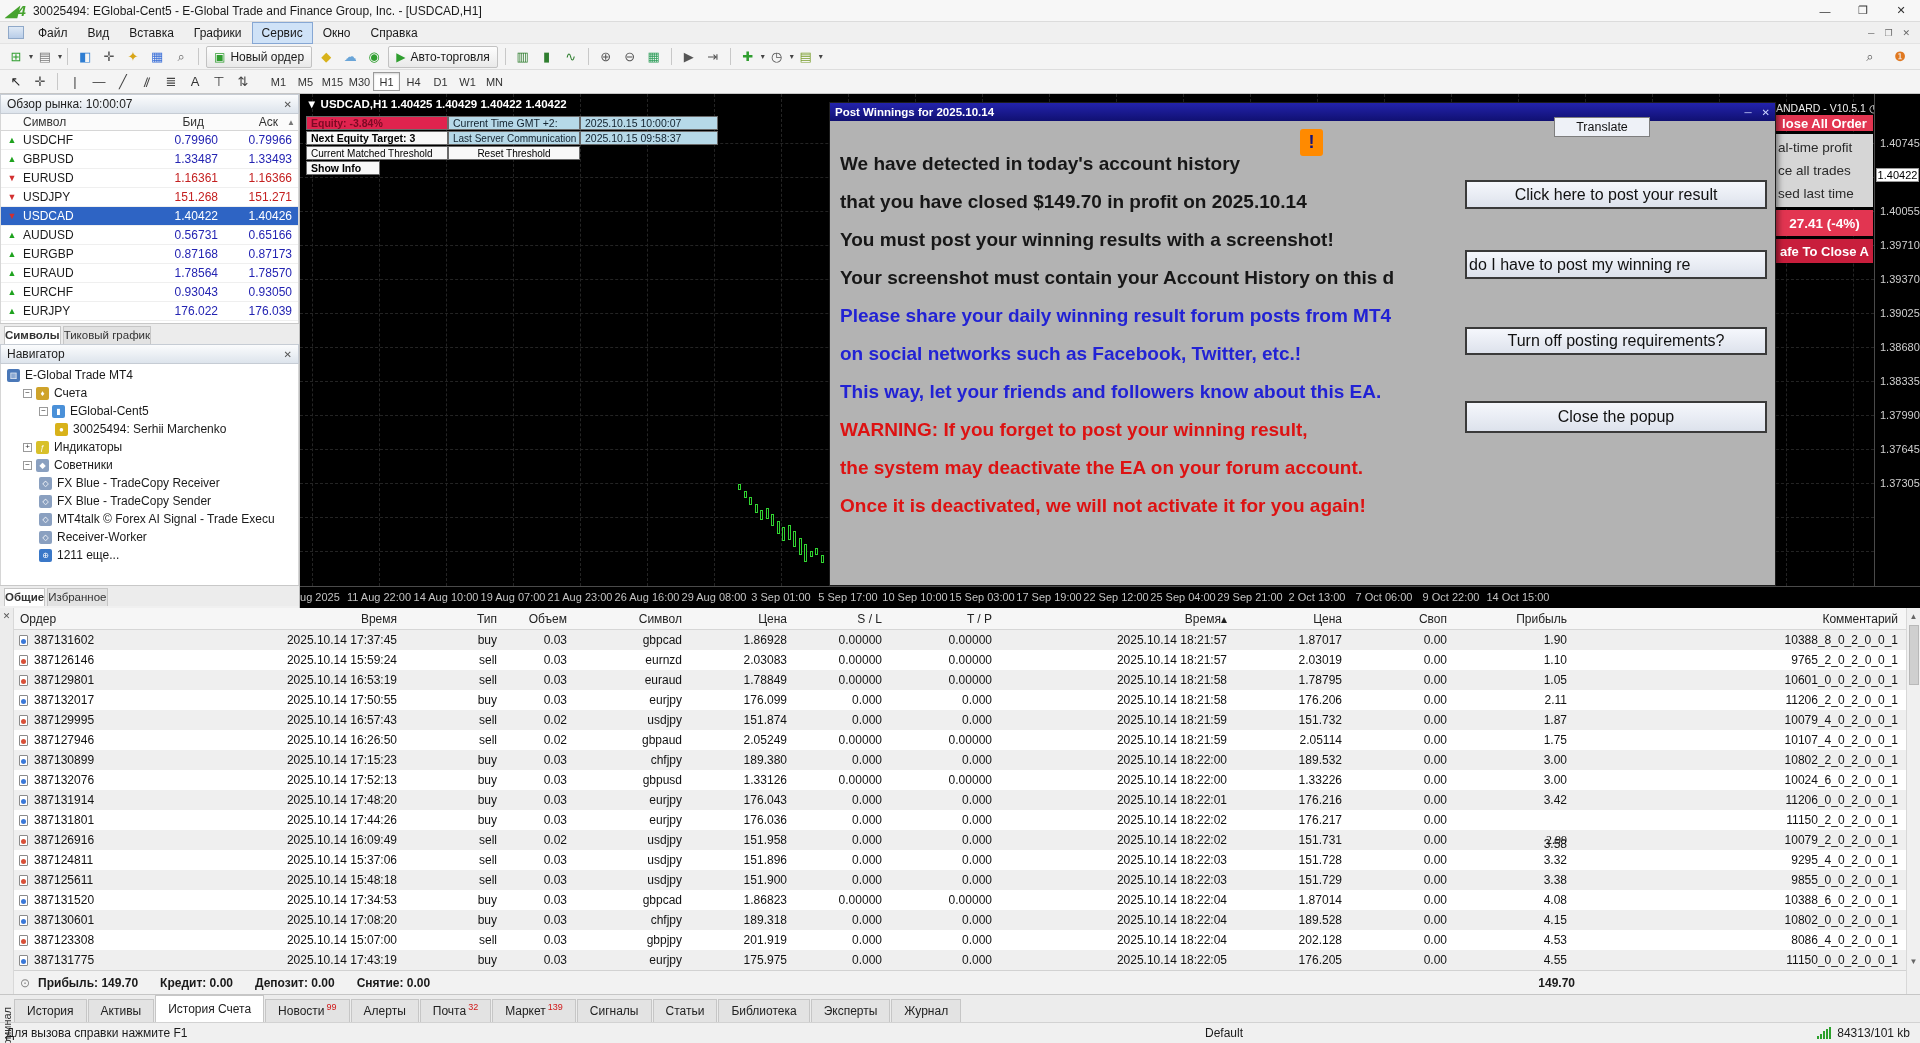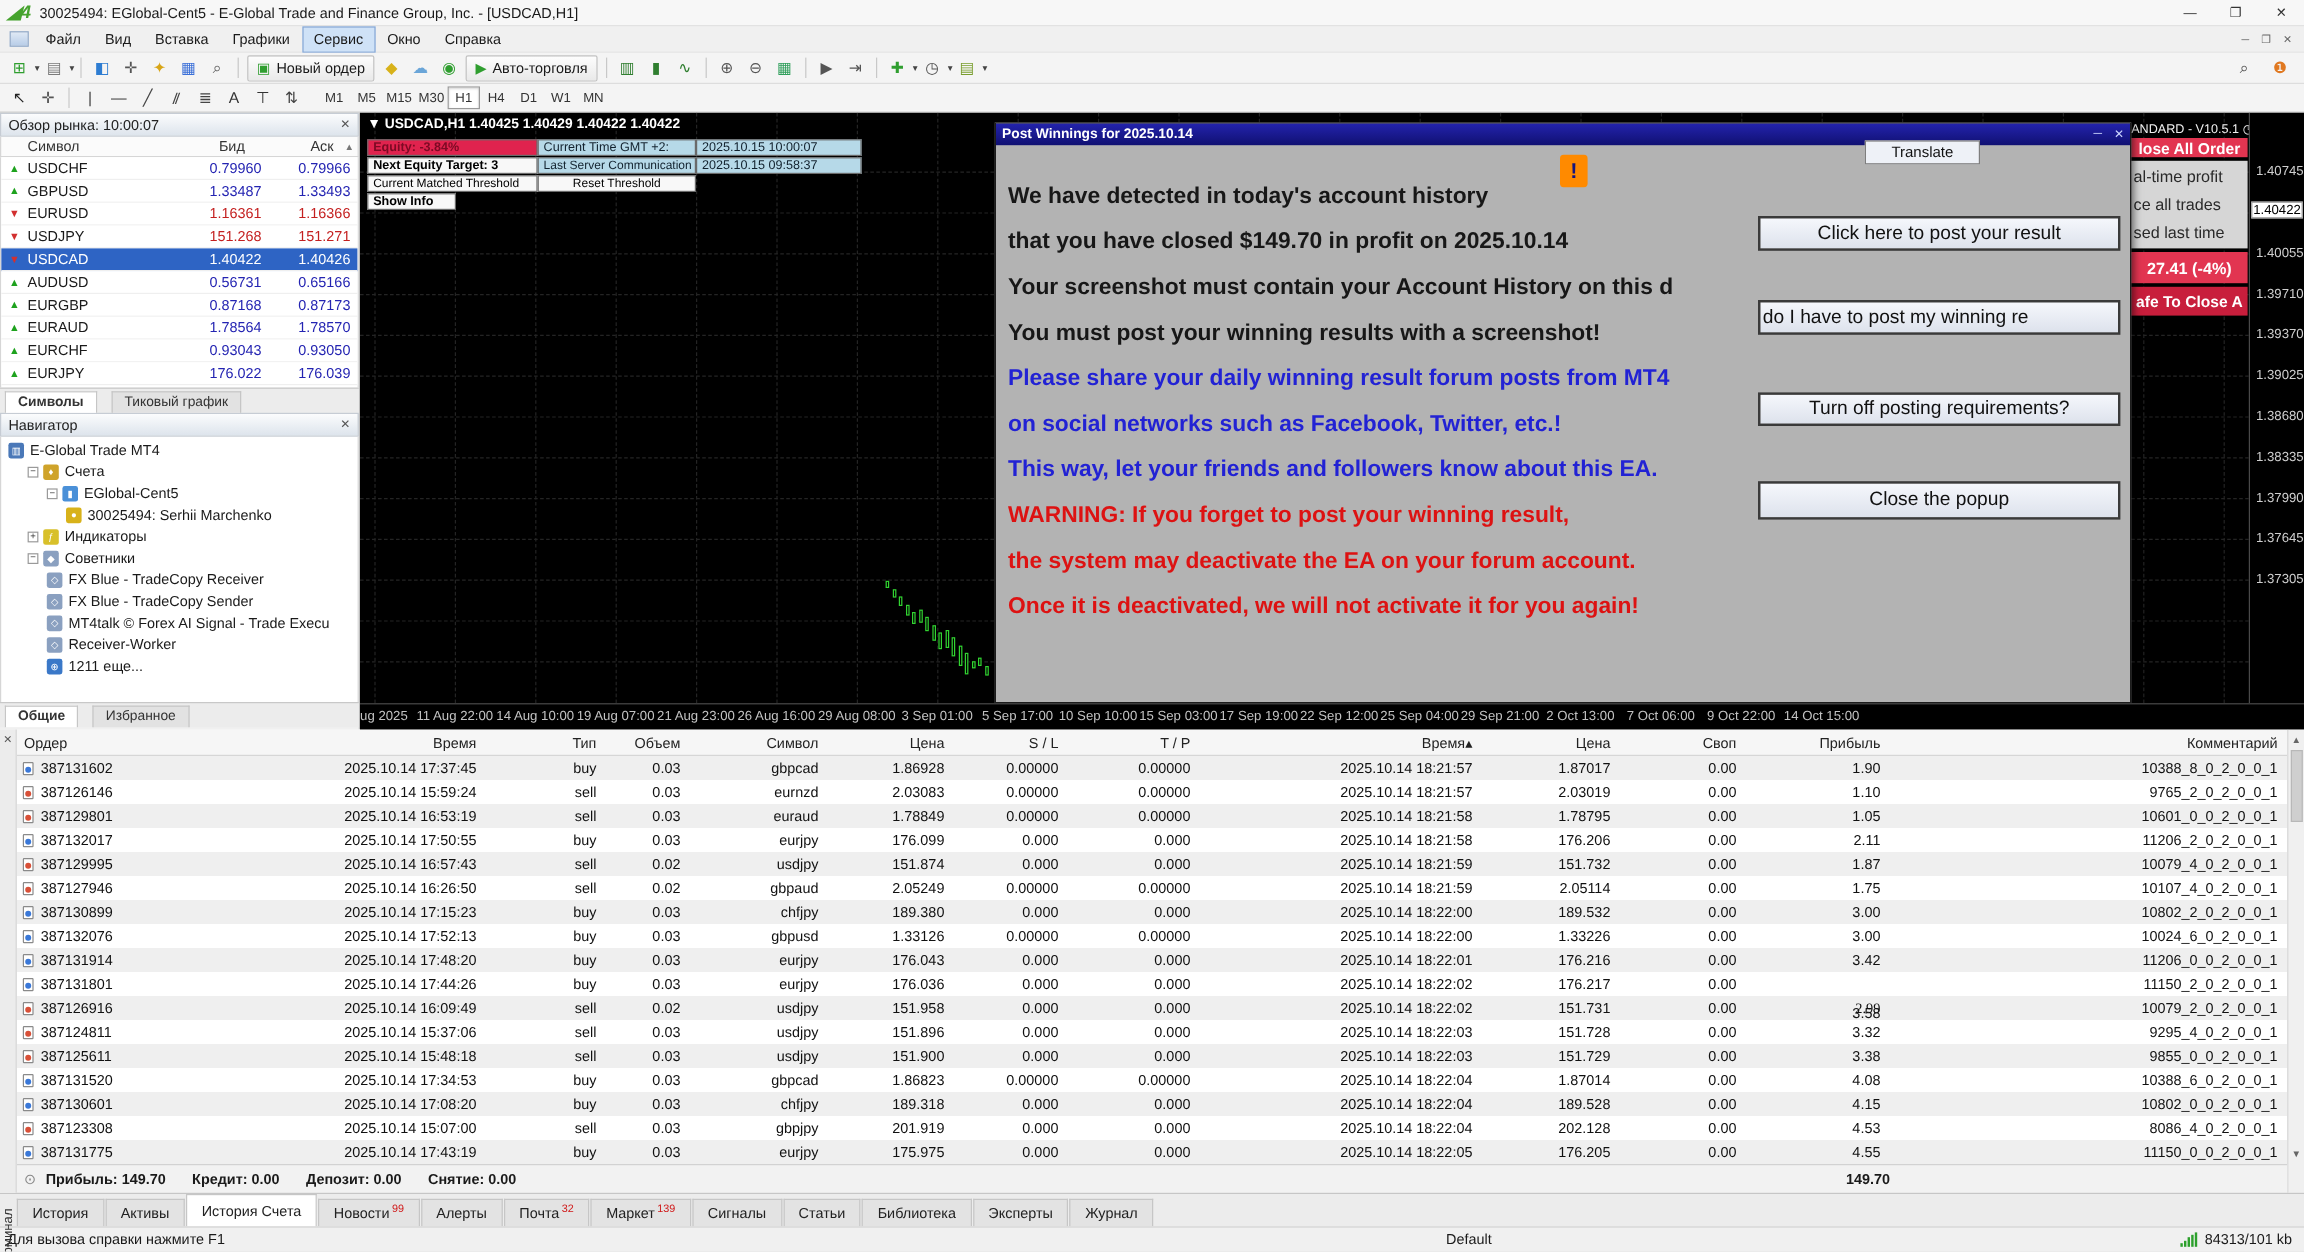--- a/index.html
+++ b/index.html
@@ -42,21 +42,21 @@
 .mw-row{display:flex;height:19px;align-items:center;border-bottom:1px solid #efefef;background:#fff}
 .mw-row.selected{background:#2e64c4}
 .mw-row.selected .sym,.mw-row.selected .q{color:#fff}
 .mw-row .arr{width:22px;text-align:center;font-size:9px}
 .arr.up{color:#1ea21e}.arr.down{color:#d23030}
 .mw-row .sym{flex:1;color:#1a1a1a}
 .mw-row .q{width:92px;text-align:right}
 .mw-row .q.ask{width:80px;padding-right:6px}
 .q-blue{color:#2424b2}.q-red{color:#c42020}
 .panel-tabs{display:flex;height:21px;background:#ececec;border-top:1px solid #c8c8c8;padding-left:4px;align-items:flex-end}
-.ptab{padding:2px 10px 3px;font-size:11.5px;color:#333;background:#e2e2e2;border:1px solid #c6c6c6;border-bottom:none;margin-right:12px}
+.ptab{padding:2px 0 3px;font-size:11.5px;color:#333;background:#e2e2e2;border:1px solid #c6c6c6;border-bottom:none;margin-right:2px}
 .ptab.active{background:#fff;font-weight:bold}
 .nav-tree{height:221px;overflow:hidden;background:#fff;border-left:1px solid #d6d6d6;border-right:1px solid #d6d6d6;padding-top:2px}
 .tree-item{display:flex;align-items:center;height:18px;font-size:12px;white-space:nowrap;color:#1a1a1a}
 .expand-box{width:9px;height:9px;border:1px solid #9a9a9a;background:#fff;display:inline-flex;align-items:center;justify-content:center;font-size:8px;line-height:1;margin-right:4px;color:#333;flex:none}
 .tree-icon{width:13px;height:13px;border-radius:2px;margin-right:5px;flex:none;display:inline-flex;align-items:center;justify-content:center;font-size:8px;color:#fff}
 
 
 #chart{position:absolute;left:300px;top:94px;width:1620px;height:514px;background:#000;overflow:hidden}
 .gridv{position:absolute;top:0;height:492px;width:0;border-left:1px dashed #242424}
 .gridh{position:absolute;left:0;width:1574px;height:0;border-top:1px dashed #242424}
@@ -491,22 +491,22 @@
     <span class="popup-ctrl">
       <span>─</span>
       <span>✕</span>
     </span>
   </div>
   <div class="warn-icon">!</div>
   <div class="translate-btn">Translate</div>
   <div class="popup-lines" id="popup-lines">
       <div class="pline pl-black">We have detected in today's account history</div>
       <div class="pline pl-black">that you have closed $149.70 in profit on 2025.10.14</div>
+      <div class="pline pl-black">You must post your winning results with a screenshot!</div>
       <div class="pline pl-black">Your screenshot must contain your Account History on this d</div>
-      <div class="pline pl-black">You must post your winning results with a screenshot!</div>
       <div class="pline pl-blue">Please share your daily winning result forum posts from MT4</div>
       <div class="pline pl-blue">on social networks such as Facebook, Twitter, etc.!</div>
       <div class="pline pl-blue">This way, let your friends and followers know about this EA.</div>
       <div class="pline pl-red">WARNING: If you forget to post your winning result,</div>
       <div class="pline pl-red">the system may deactivate the EA on your forum account.</div>
       <div class="pline pl-red">Once it is deactivated, we will not activate it for you again!</div>
     </div>
   <div id="popup-buttons">
       <div class="pbtn" style="top: 77px; height: 29px;">Click here to post your result</div>
       <div class="pbtn left" style="top: 147px; height: 29px;">do I have to post my winning re</div>

